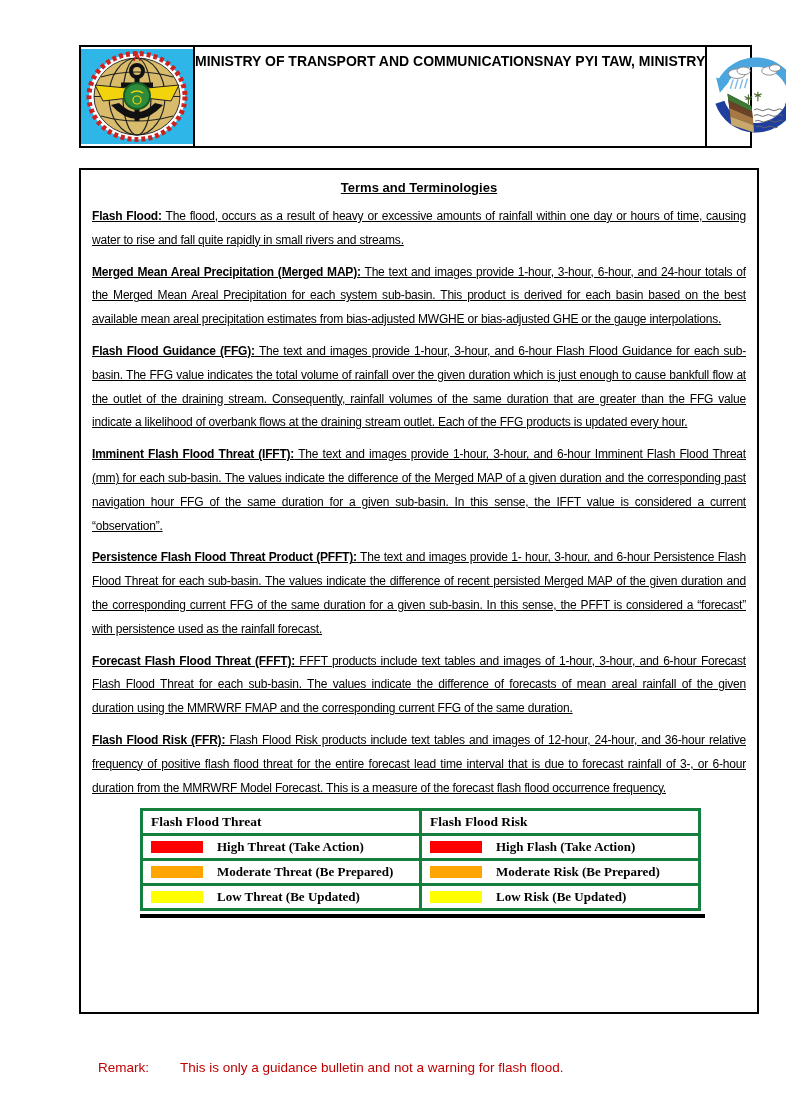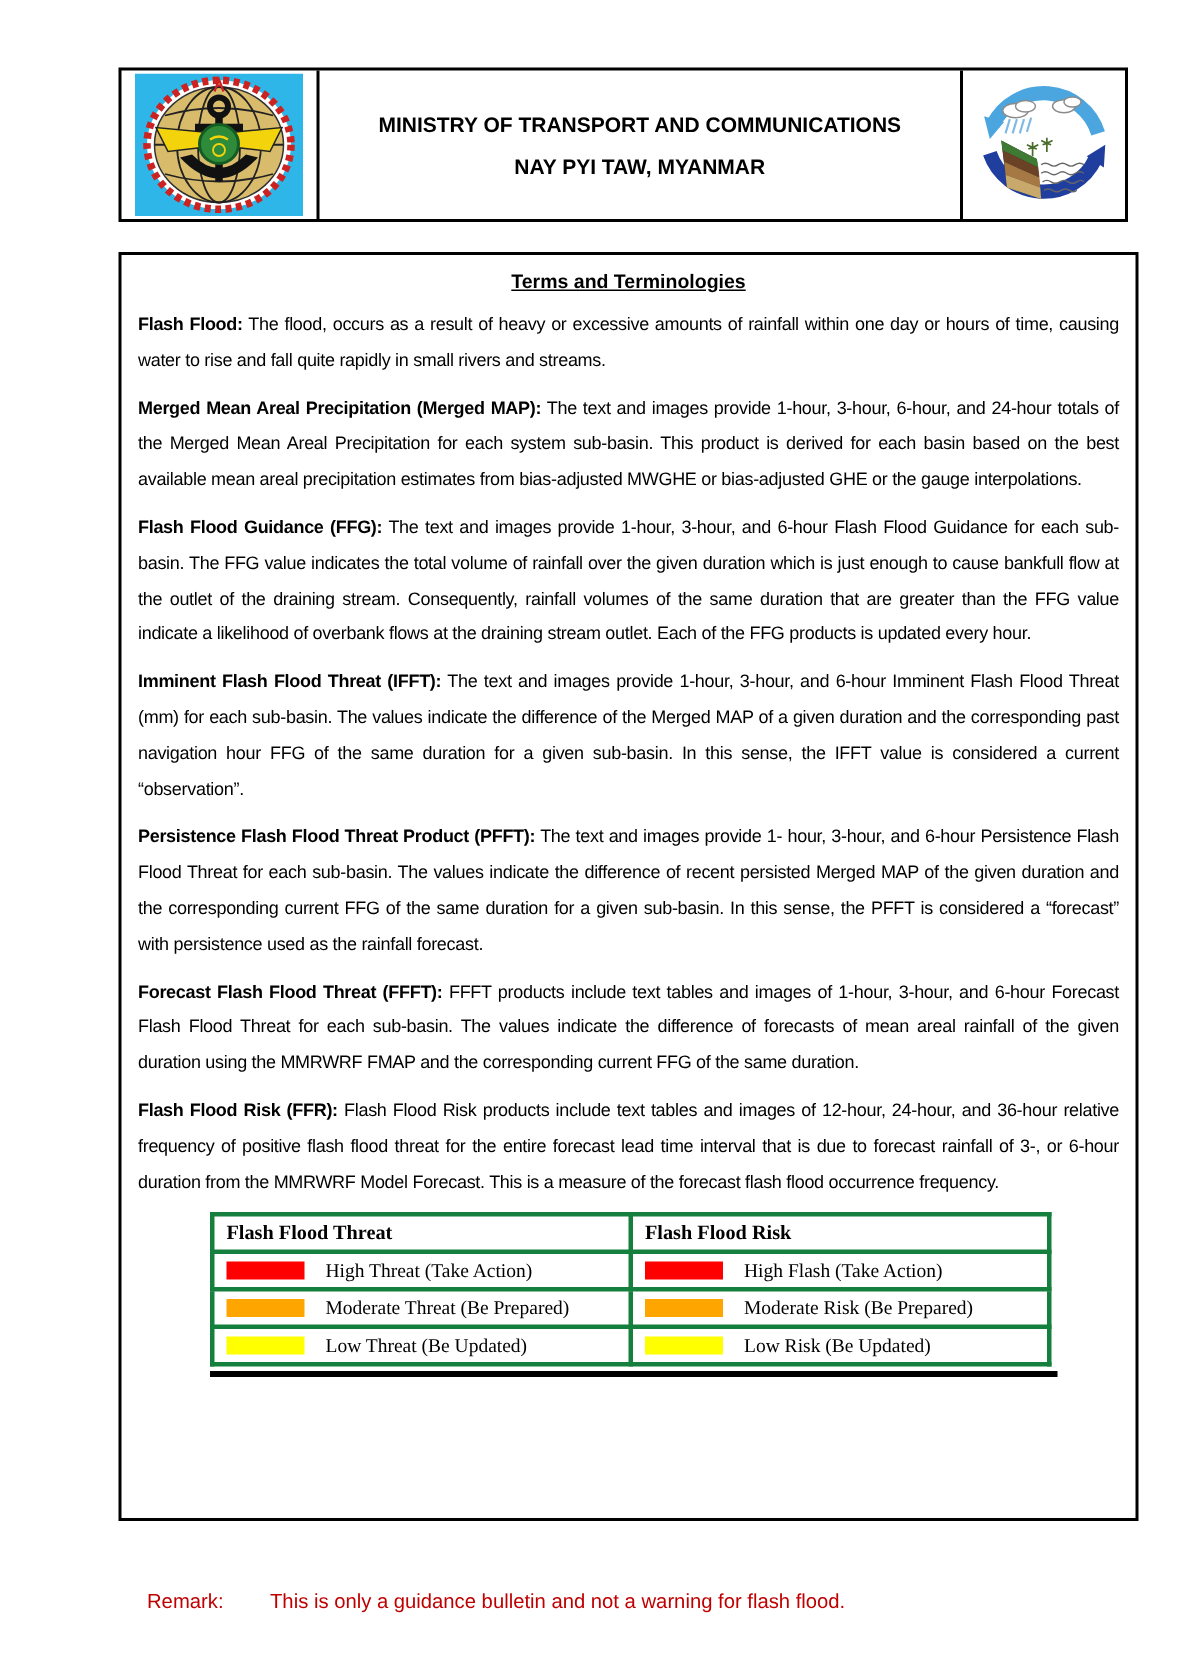--- a/index.html
+++ b/index.html
@@ -6,52 +6,52 @@
   body{
     width:786px;height:1111px;position:relative;
     font-family:"Liberation Sans",sans-serif;color:#000;
   }
   
   .header-box{
     position:absolute;left:79px;top:45px;width:673px;height:103px;
     border:2px solid #000;box-sizing:border-box;display:flex;background:#fff;
   }
   .header-left{width:132px;border-right:2px solid #000;display:flex;align-items:center;justify-content:center;box-sizing:border-box;}
-  .header-center{flex:1;display:flex;flex-direction:column;align-items:center;justify-content:center;}
+  .header-center{flex:1;display:flex;flex-direction:row;align-items:flex-start;justify-content:center;}
   .header-right{width:110px;border-left:2px solid #000;display:flex;align-items:center;justify-content:center;box-sizing:border-box;}
   .header-line{font-weight:bold;font-size:14px;line-height:28px;letter-spacing:0px;white-space:nowrap;}
   
   .main-box{
     position:absolute;left:79px;top:168px;width:680px;height:846px;
     border:2px solid #000;box-sizing:border-box;padding:8px 11px 0 11px;
     overflow:hidden;background:#fff;
   }
   .page-title{
     text-align:center;font-weight:bold;font-size:13px;
     text-decoration:underline;margin:2px 0 10px 0;
   }
   .term-par{
     text-align:justify;font-size:12px;line-height:23.8px;
-    letter-spacing:-0.2px;margin:0 0 8px 0;
+    letter-spacing:-0.2px;margin:0 0 8px 0;text-decoration:underline;
   }
   .term-par b{letter-spacing:-0.2px;}
   
   .legend-table{
     border-collapse:collapse;margin:4px 0 0 48px;width:561px;
     font-family:"Liberation Serif",serif;
   }
   .legend-table th,.legend-table td{
     border:3px solid #15803d;padding:0 8px;height:25px;box-sizing:border-box;
   }
   .legend-table th{
     text-align:left;font-size:13.5px;font-weight:bold;width:50%;
   }
   .legend-cell{display:flex;align-items:center;}
   .swatch{display:inline-block;width:52px;height:12px;margin-right:14px;flex:none;}
-  .legend-lbl{font-weight:normal;font-size:13px;white-space:nowrap;text-align:center;}
+  .legend-lbl{font-weight:bold;font-size:13px;white-space:nowrap;text-align:center;}
   .thick-rule{margin:3px 0 0 48px;width:565px;height:4px;background:#000;}
   
   .remark{
     position:absolute;left:98px;top:1060px;font-size:13.5px;color:#c00000;
   }
   .remark-label{display:inline-block;width:82px;}
   svg{display:block;}
 </style>
 </head>
 <body>
@@ -73,21 +73,21 @@
       <circle cx="56" cy="22" r="6" fill="none" stroke="#111" stroke-width="4"></circle>
       <path d="M56 26 V72 M40 36 H72" stroke="#111" stroke-width="5"></path>
       <path d="M30 56 Q56 84 82 56 L74 54 Q56 72 38 54 Z" fill="#111"></path>
       <circle cx="56" cy="47" r="13" fill="#2e8b3a" stroke="#145c22" stroke-width="2"></circle>
       <path d="M50 44 Q56 40 62 44" stroke="#f2d30c" stroke-width="1.5" fill="none"></path>
       <circle cx="56" cy="51" r="4" fill="none" stroke="#f2d30c" stroke-width="1.2"></circle>
     </svg>
   </div>
   <div class="header-center">
     <div class="header-line">MINISTRY OF TRANSPORT AND COMMUNICATIONS</div>
-    <div class="header-line">NAY PYI TAW, MYANMAR</div>
+    <div class="header-line">NAY PYI TAW, MINISTRY</div>
   </div>
   <div class="header-right">
 
     <svg width="98" height="95" viewBox="0 0 100 100">
 
       <path d="M14 36 A40 40 0 0 1 88 42" fill="none" stroke="#4ba6df" stroke-width="10" stroke-linecap="butt"></path>
       <polygon points="8,30 22,34 12,46" fill="#4ba6df"></polygon>
 
       <path d="M12 56 A40 40 0 0 0 86 60" fill="none" stroke="#1f3e9e" stroke-width="10"></path>
       <polygon points="93,50 80,58 92,66" fill="#1f3e9e"></polygon>

